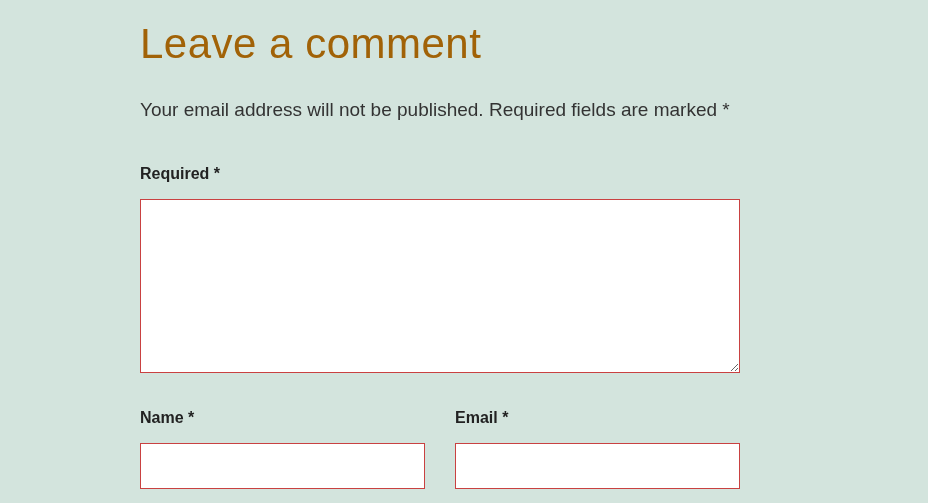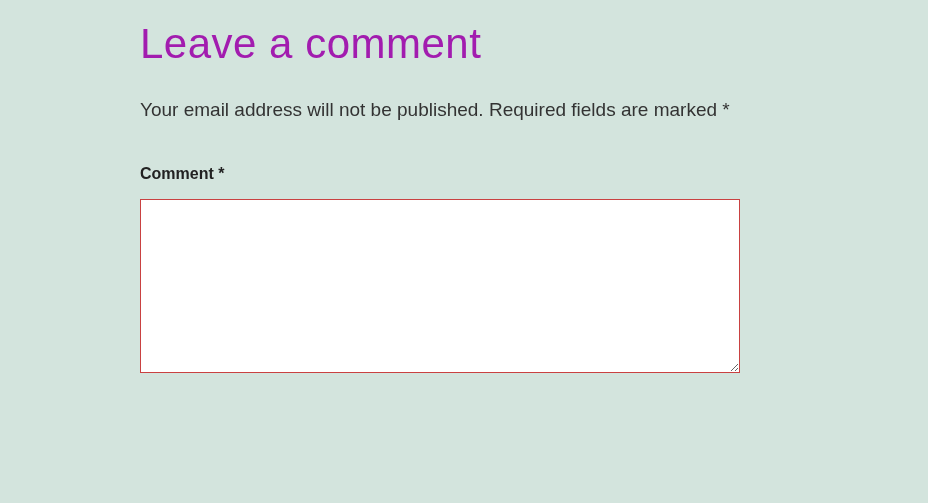--- a/index.html
+++ b/index.html
@@ -13,21 +13,21 @@
       width: 928px;
       height: 503px;
       overflow: hidden;
     }
     .container {
       padding: 20px 140px 0 140px;
     }
     .heading {
       font-size: 42px;
       font-weight: 400;
-      color: #a21caf;
+      color: #a16207;
       margin-bottom: 28px;
       letter-spacing: 0.5px;
     }
     .notice {
       font-size: 19px;
       color: #333;
       margin-bottom: 40px;
       line-height: 1.5;
     }
     .field-group {
@@ -74,17 +74,27 @@
 
 <div class="container">
   <h2 class="heading">Leave a comment</h2>
 
   <p class="notice">
     <span>Your email address will not be published.</span>
     <span>Required fields are marked *</span>
   </p>
 
   <div class="field-group">
-    <label class="field-label">Comment *</label>
+    <label class="field-label">Required *</label>
     <textarea class="textarea-input" value="" style=""></textarea>
   </div>
 
+  <div class="row">
+    <div class="col">
+      <label class="field-label">Name *</label>
+      <input type="text" class="text-input" value="" style="">
+    </div>
+    <div class="col">
+      <label class="field-label">Email *</label>
+      <input type="text" class="text-input" value="" style="">
+    </div>
+  </div>
 </div>
 
 </body></html>

